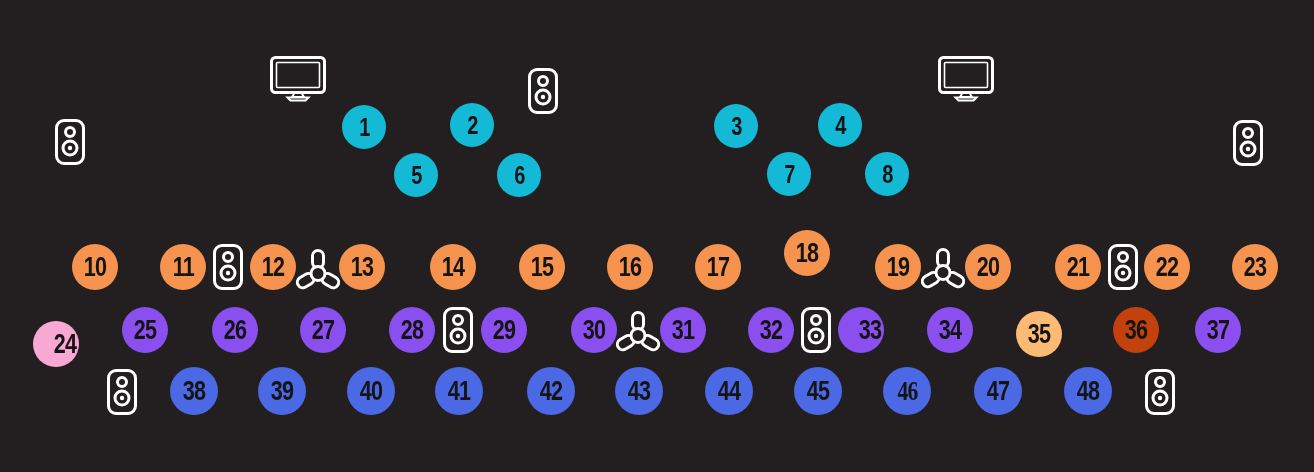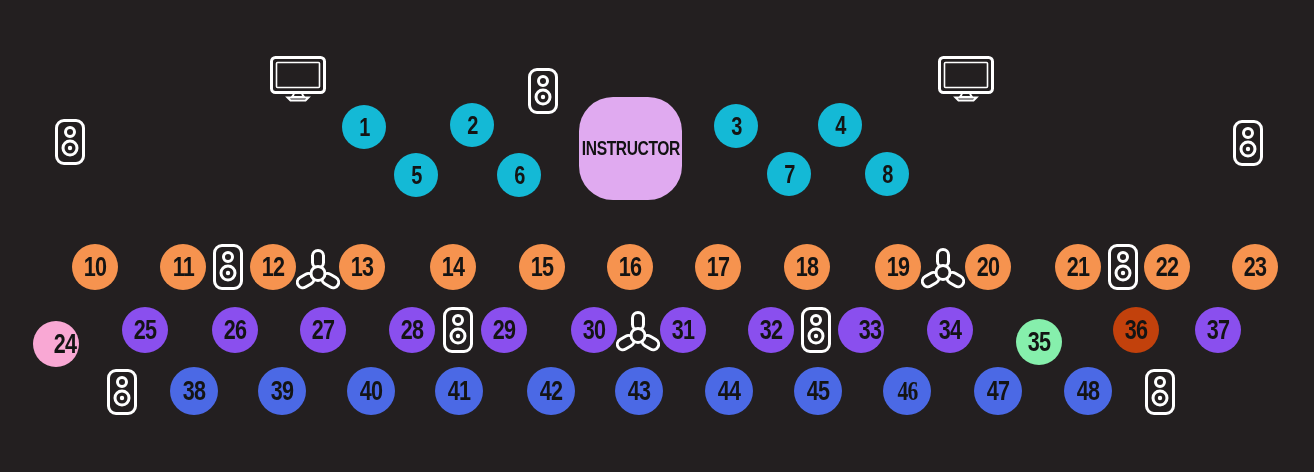--- a/index.html
+++ b/index.html
@@ -23,23 +23,20 @@
   }
   .instructor span{
     font-weight:800;font-size:20px;color:#121212;letter-spacing:-.5px;
     display:inline-block;transform:scaleX(.78);white-space:nowrap;
   }
 </style>
 </head>
 <body>
 
 <div id="canvas" style="background: rgb(35, 31, 32);">
-  <div class="instructor" style="background: rgb(224, 170, 240);">
-    <span>INSTRUCTOR</span>
-  </div>
 <div class="seat small" style="left: 364px; top: 127px; width: 44px; height: 44px; background: rgb(20, 185, 214);">
       <span class="num" style="color: rgb(20, 20, 20);">1</span>
     </div>
     <div class="seat small" style="left: 472px; top: 125px; width: 44px; height: 44px; background: rgb(20, 185, 214);">
       <span class="num" style="color: rgb(20, 20, 20);">2</span>
     </div>
     <div class="seat small" style="left: 416px; top: 175px; width: 44px; height: 44px; background: rgb(20, 185, 214);">
       <span class="num" style="color: rgb(20, 20, 20);">5</span>
     </div>
     <div class="seat small" style="left: 519px; top: 175px; width: 44px; height: 44px; background: rgb(20, 185, 214);">
@@ -74,21 +71,21 @@
     </div>
     <div class="seat" style="left: 542px; top: 267px; width: 46px; height: 46px; background: rgb(246, 147, 79);">
       <span class="num" style="color: rgb(20, 20, 20);">15</span>
     </div>
     <div class="seat" style="left: 630px; top: 267px; width: 46px; height: 46px; background: rgb(246, 147, 79);">
       <span class="num" style="color: rgb(20, 20, 20);">16</span>
     </div>
     <div class="seat" style="left: 718px; top: 267px; width: 46px; height: 46px; background: rgb(246, 147, 79);">
       <span class="num" style="color: rgb(20, 20, 20);">17</span>
     </div>
-    <div class="seat" style="left: 807px; top: 267px; width: 46px; height: 46px; background: rgb(246, 147, 79);">
+    <div class="seat" style="left: 807px; top: 253px; width: 46px; height: 46px; background: rgb(246, 147, 79);">
       <span class="num" style="color: rgb(20, 20, 20);">18</span>
     </div>
     <div class="seat" style="left: 898px; top: 267px; width: 46px; height: 46px; background: rgb(246, 147, 79);">
       <span class="num" style="color: rgb(20, 20, 20);">19</span>
     </div>
     <div class="seat" style="left: 988px; top: 267px; width: 46px; height: 46px; background: rgb(246, 147, 79);">
       <span class="num" style="color: rgb(20, 20, 20);">20</span>
     </div>
     <div class="seat" style="left: 1078px; top: 267px; width: 46px; height: 46px; background: rgb(246, 147, 79);">
       <span class="num" style="color: rgb(20, 20, 20);">21</span>
@@ -125,21 +122,21 @@
     </div>
     <div class="seat" style="left: 771px; top: 330px; width: 46px; height: 46px; background: rgb(138, 79, 238);">
       <span class="num" style="color: rgb(20, 20, 20);">32</span>
     </div>
     <div class="seat" style="left: 861px; top: 330px; width: 46px; height: 46px; background: rgb(138, 79, 238); justify-content: flex-end;">
       <span class="num" style="color: rgb(20, 20, 20);">33</span>
     </div>
     <div class="seat" style="left: 950px; top: 330px; width: 46px; height: 46px; background: rgb(138, 79, 238);">
       <span class="num" style="color: rgb(20, 20, 20);">34</span>
     </div>
-    <div class="seat" style="left: 1039px; top: 342px; width: 46px; height: 46px; background: #86efac;">
+    <div class="seat" style="left: 1039px; top: 334px; width: 46px; height: 46px; background: #fdba74;">
       <span class="num" style="color: rgb(20, 20, 20);">35</span>
     </div>
     <div class="seat" style="left: 1136px; top: 330px; width: 46px; height: 46px; background: #c2410c;">
       <span class="num" style="color: rgb(20, 20, 20);">36</span>
     </div>
     <div class="seat" style="left: 1218px; top: 330px; width: 46px; height: 46px; background: rgb(138, 79, 238);">
       <span class="num" style="color: rgb(20, 20, 20);">37</span>
     </div>
     <div class="seat" style="left: 194px; top: 391px; width: 48px; height: 48px; background: rgb(75, 105, 229); justify-content: center;">
       <span class="num" style="color: rgb(20, 20, 20);">38</span>

